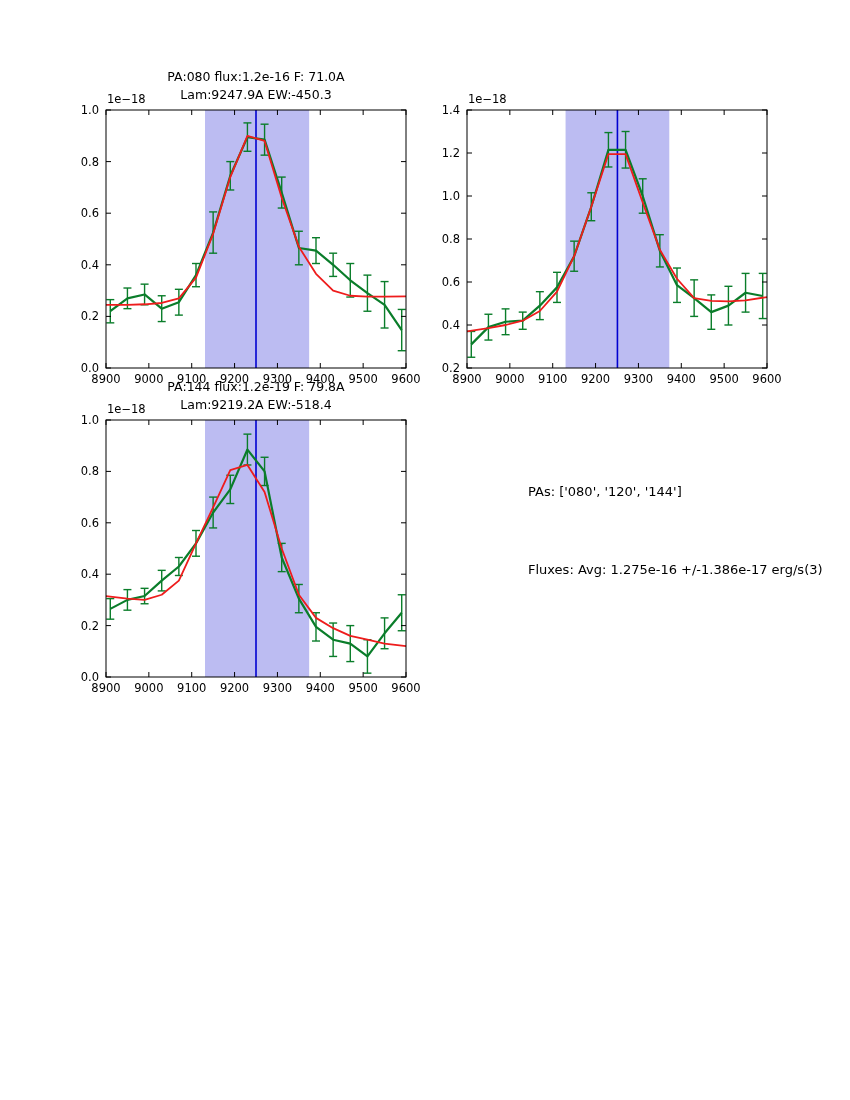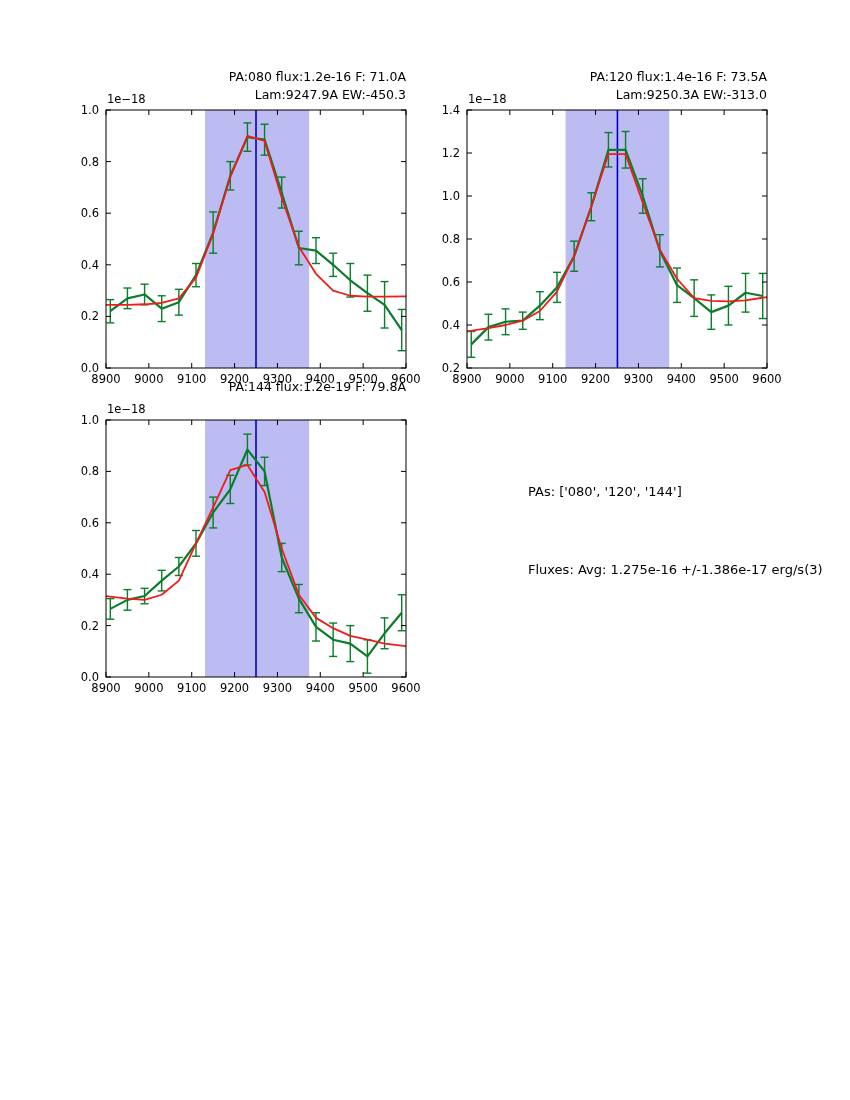--- a/index.html
+++ b/index.html
@@ -7,21 +7,21 @@
     position:relative;
     width:850px;height:1100px;
     background:#ffffff;
     font-family:"DejaVu Sans","Liberation Sans",sans-serif;
     overflow:hidden;
   }
   .fig svg{position:absolute;left:0;top:0;}
   .plot-title{
     position:absolute;
     width:300px;
-    text-align:right;
+    text-align:center;
     font-size:12.5px;
     line-height:18px;
     color:#000;
     white-space:nowrap;
   }
   .stats{
     position:absolute;
     left:528px;top:427px;
     font-size:13px;
     line-height:26px;
@@ -344,27 +344,24 @@
       <line x1="406" y1="420" x2="401" y2="420" stroke="#000000" stroke-width="1"></line>
       <text x="99" y="424" text-anchor="end" font-size="11.5" fill="#000000" font-family="&quot;DejaVu Sans&quot;,&quot;Liberation Sans&quot;,sans-serif">1.0</text>
       <text x="107" y="413" text-anchor="start" font-size="11.5" fill="#000000" font-family="&quot;DejaVu Sans&quot;,&quot;Liberation Sans&quot;,sans-serif">1e−18</text>
     </svg>
 
   <div class="plot-title" style="left:106px;top:68px;">
     <div>PA:080 flux:1.2e-16 F: 71.0A</div>
     <div>Lam:9247.9A EW:-450.3</div>
   </div>
 
-  <div class="plot-title" style="left:467px;top:68px;">
-    <div>PA:120 flux:1.4e-16 F: 73.5A</div>
-    <div>Lam:9250.3A EW:-313.0</div>
-  </div>
 
   <div class="plot-title" style="left:106px;top:378px;">
     <div>PA:144 flux:1.2e-19 F: 79.8A</div>
+    <div>Lam:9219.2A EW:-518.4</div>
   </div>
 
   <div class="stats">
     <div>PAs: ['080', '120', '144']</div>
     <div>Fluxes: Avg: 1.275e-16 +/-1.386e-17 erg/s(3)</div>
   </div>
 
 </div>
 
 </body></html>

